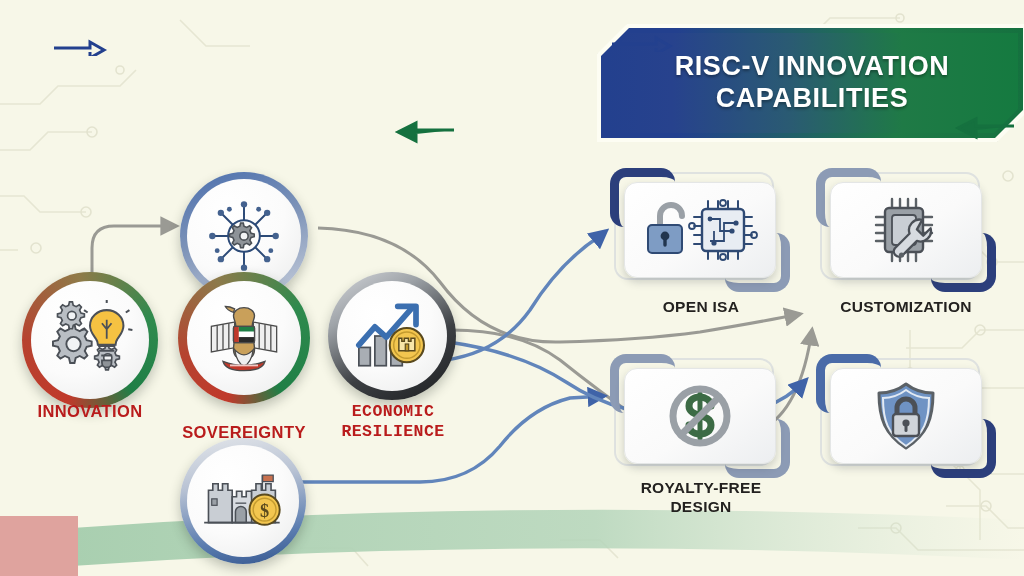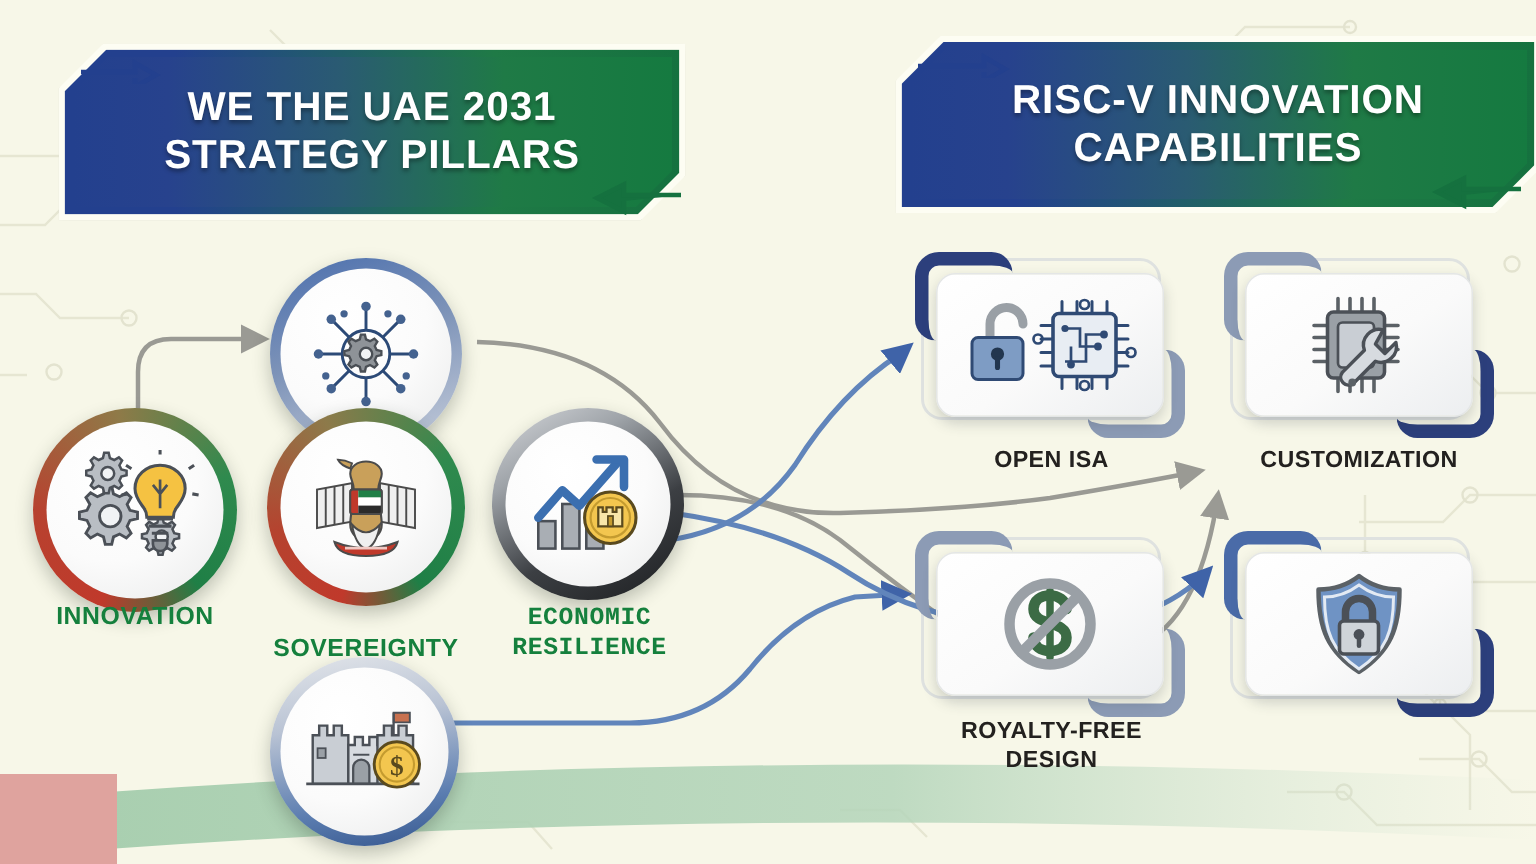--- a/index.html
+++ b/index.html
@@ -46,21 +46,21 @@
     position:absolute;border-radius:50%;
     display:flex;align-items:center;justify-content:center;
     box-shadow:0 5px 12px rgba(40,50,40,.28);
   }
   .circle .face{
     position:absolute;border-radius:50%;
     background:radial-gradient(circle at 36% 30%,#ffffff 0%,#fbfbfb 52%,#e9eaea 100%);
     display:flex;align-items:center;justify-content:center;
   }
   .plabel{
-    position:absolute;text-align:center;color:#15803d;
+    position:absolute;text-align:center;color:#b91c1c;
     font-size:16.5px;font-weight:bold;letter-spacing:.4px;line-height:1.2;
     white-space:pre-line;
   }
 
   
   .card{position:absolute;width:152px;height:96px;}
   .card .brk{position:absolute;border-radius:14px;}
   .card .tile{
     position:absolute;inset:0;border-radius:13px;
     background:linear-gradient(145deg,#ffffff 0%,#fafafa 55%,#eceef0 100%);
@@ -150,28 +150,20 @@
         <path d="M0 0 L10 5 L0 10 z" fill="#3f63a8"></path>
       </marker>
     </defs>
     <g fill="none" stroke="#6185bb" stroke-width="3.4">
       <path d="M446 360 Q500 352 530 310 Q560 262 600 236 L606 231" marker-end="url(#ablue)"></path>
       <path d="M300 482 H420 Q470 482 500 446 Q530 408 570 398 L604 396" marker-end="url(#ablue)"></path>
       <path d="M448 342 Q520 352 566 382 Q620 418 700 418 Q770 418 806 380" marker-end="url(#ablue)"></path>
     </g>
   </svg>
 
-  <div class="banner" id="banner-left">
-    <div class="outer"></div>
-    <div class="ring"></div>
-    <div class="inner">
-      <div class="btxt">WE THE UAE 2031
-STRATEGY PILLARS</div>
-    </div>
-  </div>
   <svg class="abs" style="left:48px;top:28px;" width="60" height="28" viewBox="0 0 60 28">
     <path d="M6 20 H42 L42 14 L56 22 L42 30 L42 24" fill="none" stroke="#23408e" stroke-width="3"></path>
   </svg>
   <svg class="abs" style="left:392px;top:116px;" width="70" height="30" viewBox="0 0 70 30">
     <path d="M62 14 H24 L24 7 L6 16 L24 25 L24 18" fill="#15713f" stroke="#15713f" stroke-width="3"></path>
   </svg>
 
   <div class="banner" id="banner-right">
     <div class="outer"></div>
     <div class="ring"></div>

